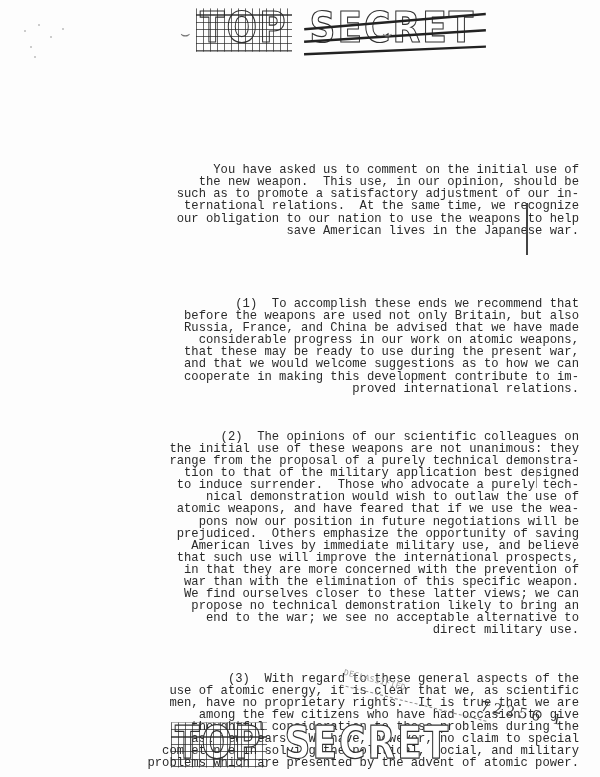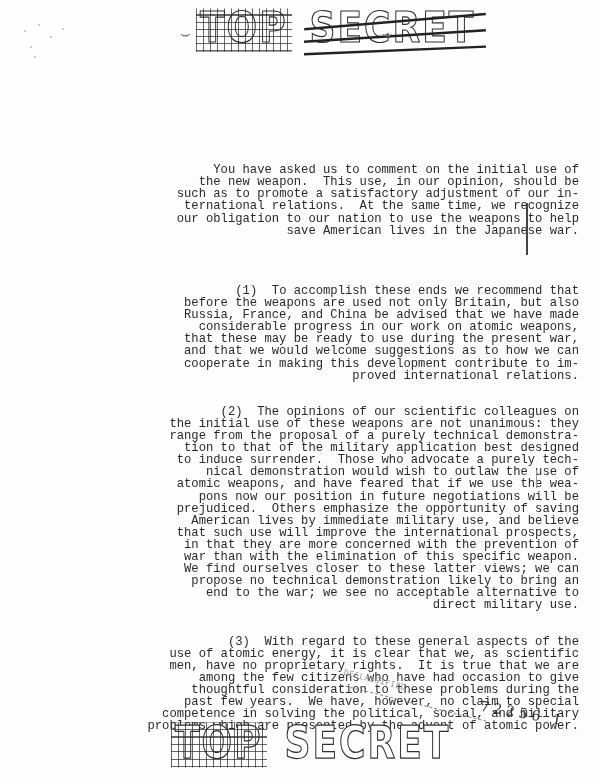--- a/index.html
+++ b/index.html
@@ -26,22 +26,22 @@
   .strike.s1 { top: 12px; transform: rotate(-4deg); }
   .strike.s2 { top: 24px; transform: rotate(-3deg); }
   .strike.s3 { top: 36px; transform: rotate(-2deg); }
   .bracket-mark { position: absolute; color: #777; font-family: "DejaVu Sans", sans-serif; font-size: 16px; }
   .body-text {
     position: absolute; left: 109px; top: 140px; width: 470px;
     font-family: "Liberation Mono", "DejaVu Sans Mono", monospace;
     font-size: 12.2px; line-height: 12.1px; color: #2a2a2a; white-space: pre;
   }
   .para { margin: 0; text-align: right; }
-  .para + .para { }
-  .para.gap-large { margin-top: 24px; }
+  .para + .para { margin-top: 12px; }
+  .para.gap-large { margin-top: 37px; }
   .margin-line { position: absolute; width: 2px; background: #444; }
   .declass-stamp {
     position: absolute; left: 345px; top: 668px; width: 230px;
     transform: rotate(14deg); transform-origin: left top;
     font-family: "DejaVu Sans Mono", monospace; font-size: 8px; color: #9a9a9a; letter-spacing: 0.5px;
   }
   .declass-stamp .line1 { white-space: nowrap; }
   .declass-stamp .dash { border-top: 1px dashed #888; width: 150px; margin-top: 8px; }
   .declass-num { position: absolute; left: 480px; top: 705px; font-family: "DejaVu Serif", serif; font-size: 14px; color: #333; letter-spacing: 4px; transform: rotate(10deg); }
   .specks { position: absolute; left: 20px; top: 20px; width: 60px; height: 40px; }

